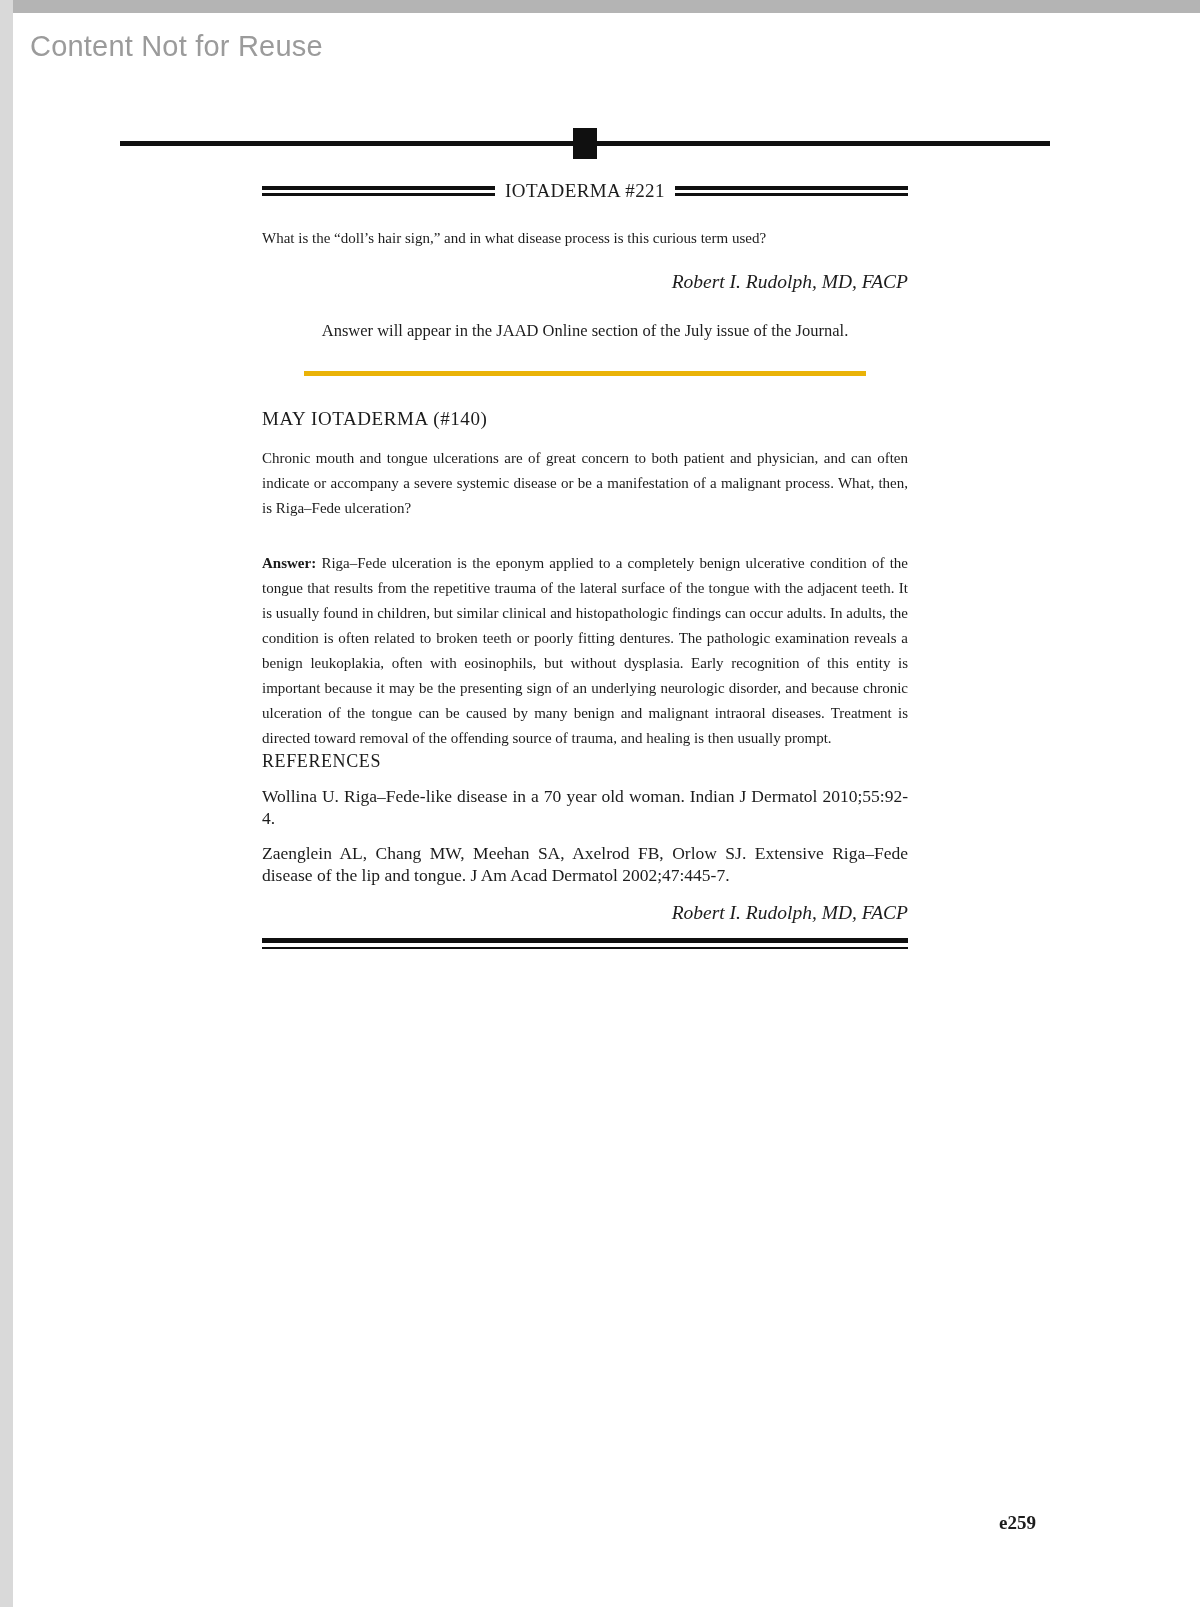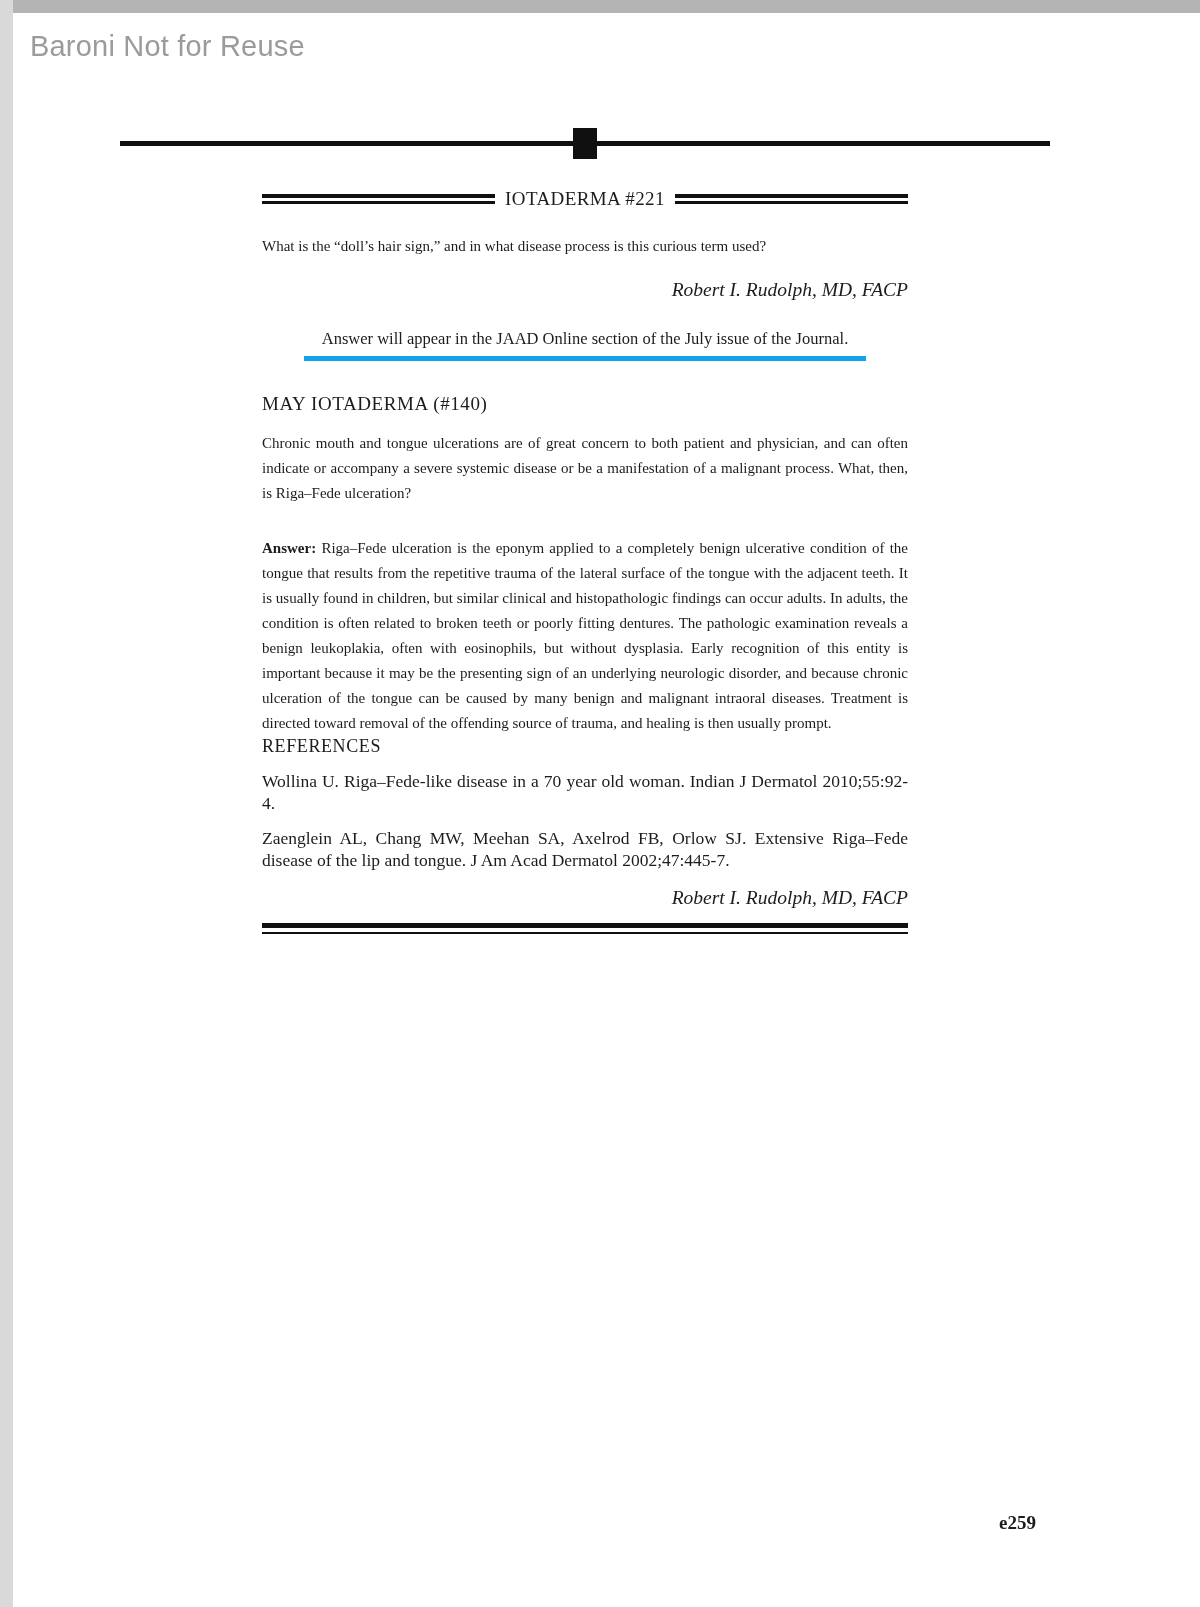--- a/index.html
+++ b/index.html
@@ -39,21 +39,21 @@
   .top-rule .square {
     position: absolute; top: 0; left: 50%; transform: translateX(-50%);
     width: 24px; height: 31px; background: #101010;
   }
 
   .content {
     position: absolute; left: 262px; top: 180px; width: 646px;
   }
 
   .iota-header {
-    display: flex; align-items: center; gap: 10px; margin-top: 8px;
+    display: flex; align-items: center; gap: 10px; margin-top: 0;
   }
   .iota-header .bar {
     flex: 1; height: 10px;
     border-top: 4px solid #101010;
     border-bottom: 3px solid #101010;
   }
   .iota-header .title {
     font-size: 19px; white-space: nowrap; letter-spacing: 0.4px;
   }
 
@@ -70,22 +70,22 @@
     text-align: right;
     font-style: italic;
     font-size: 19.5px;
   }
 
   .answer-note {
     margin: 28px auto 0;
     width: 562px;
     text-align: center;
     font-size: 16.5px;
-    padding-bottom: 7px;
-    border-bottom: 5px solid #0ea5e9;
+    padding-bottom: 30px;
+    border-bottom: 5px solid #eab308;
   }
 
   .section-heading {
     margin-top: 32px;
     font-size: 19px;
     letter-spacing: 0.6px;
   }
 
   .may-question { margin-top: 16px; }
 
@@ -120,21 +120,21 @@
     font-weight: bold;
     font-size: 19px;
   }
 </style>
 </head>
 <body>
 
 <div class="frame-top"></div>
 <div class="frame-left"></div>
 
-<div class="watermark">Baroni Not for Reuse</div>
+<div class="watermark">Content Not for Reuse</div>
 
 <div class="top-rule">
   <div class="line"></div>
   <div class="square"></div>
 </div>
 
 <div class="content">
 
   <div class="iota-header">
     <div class="bar"></div>

